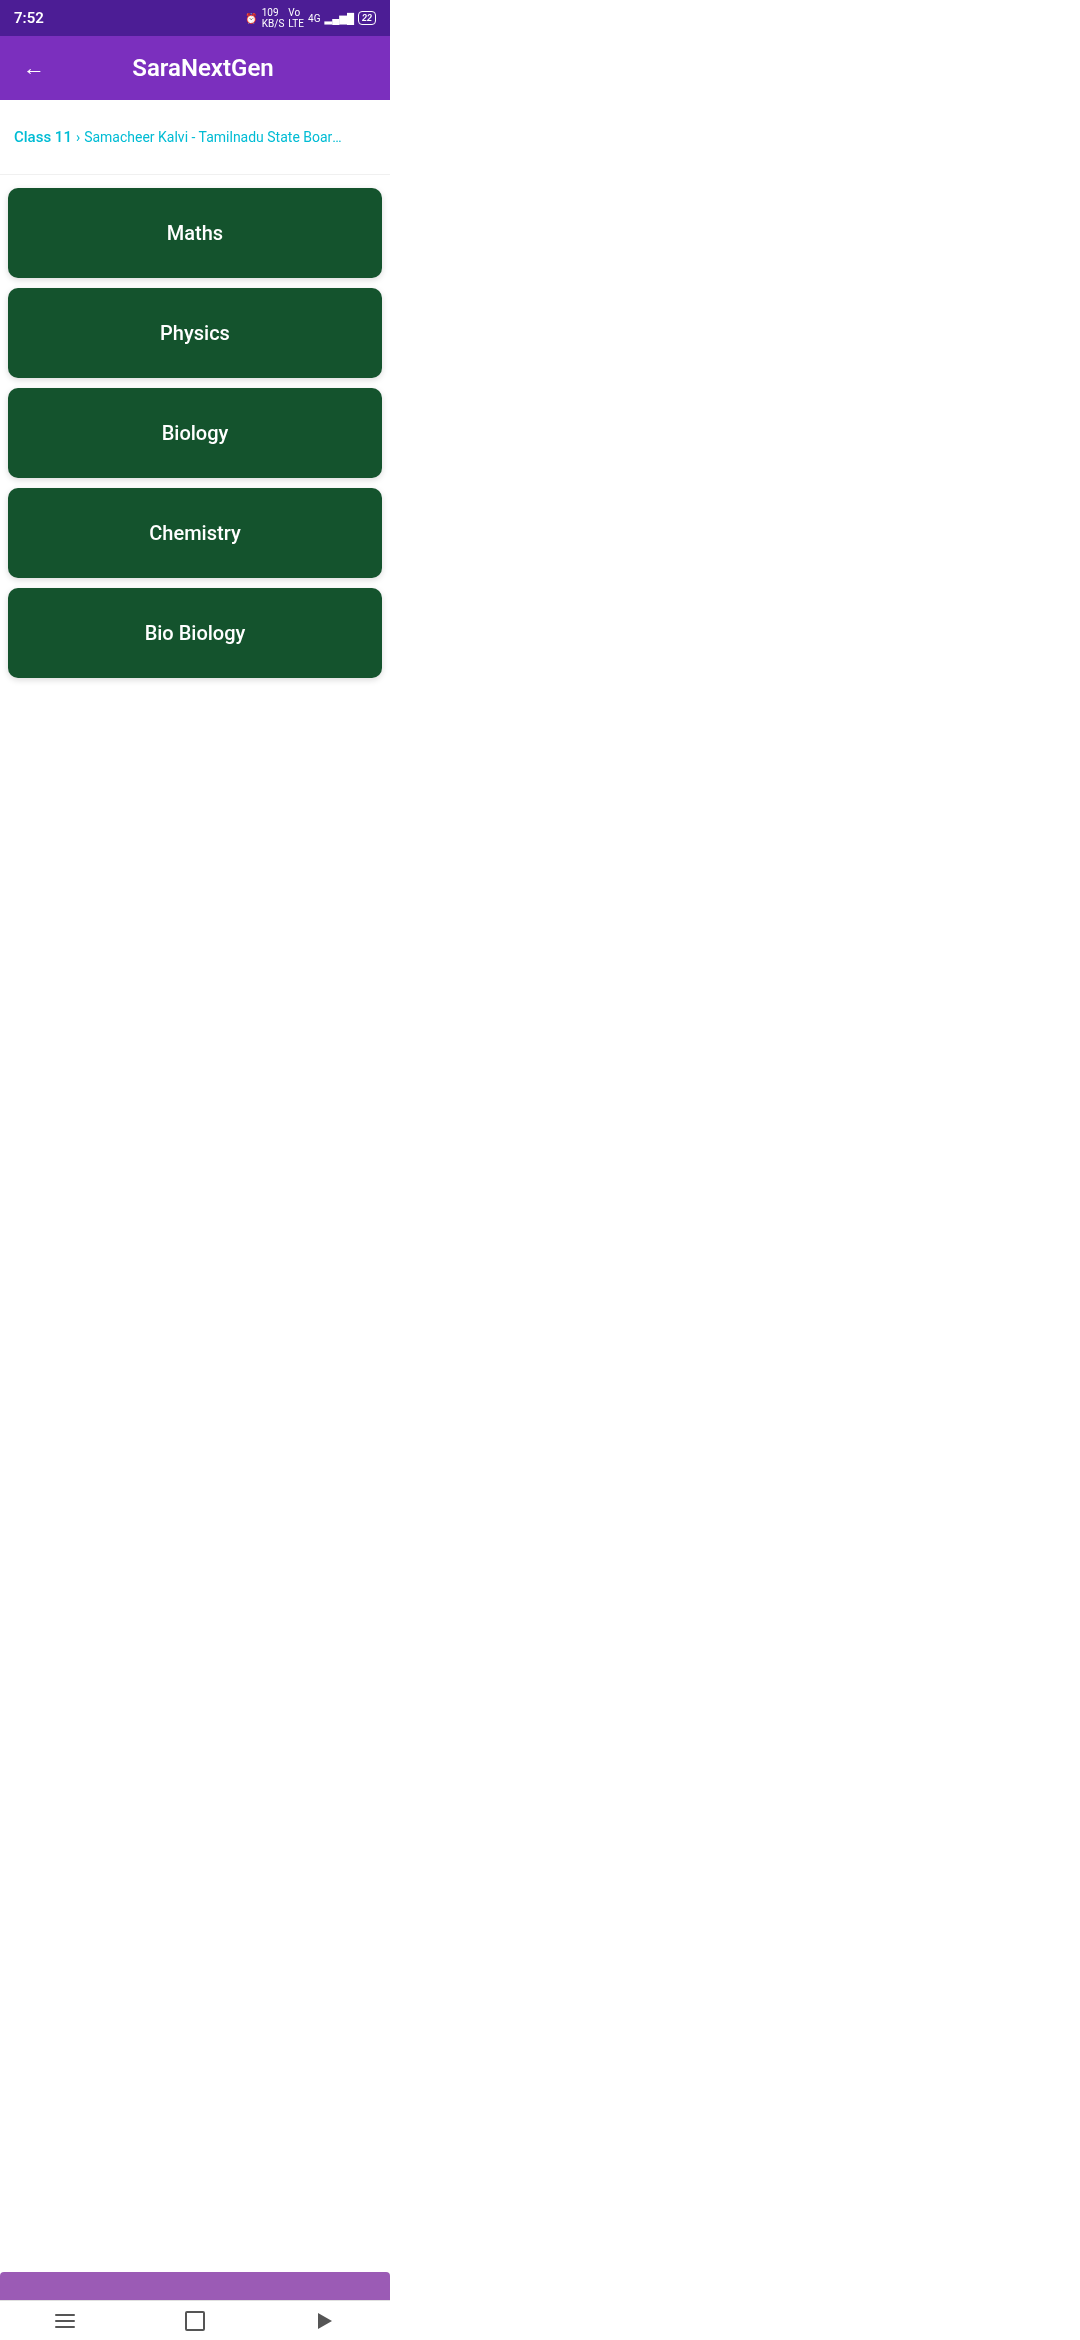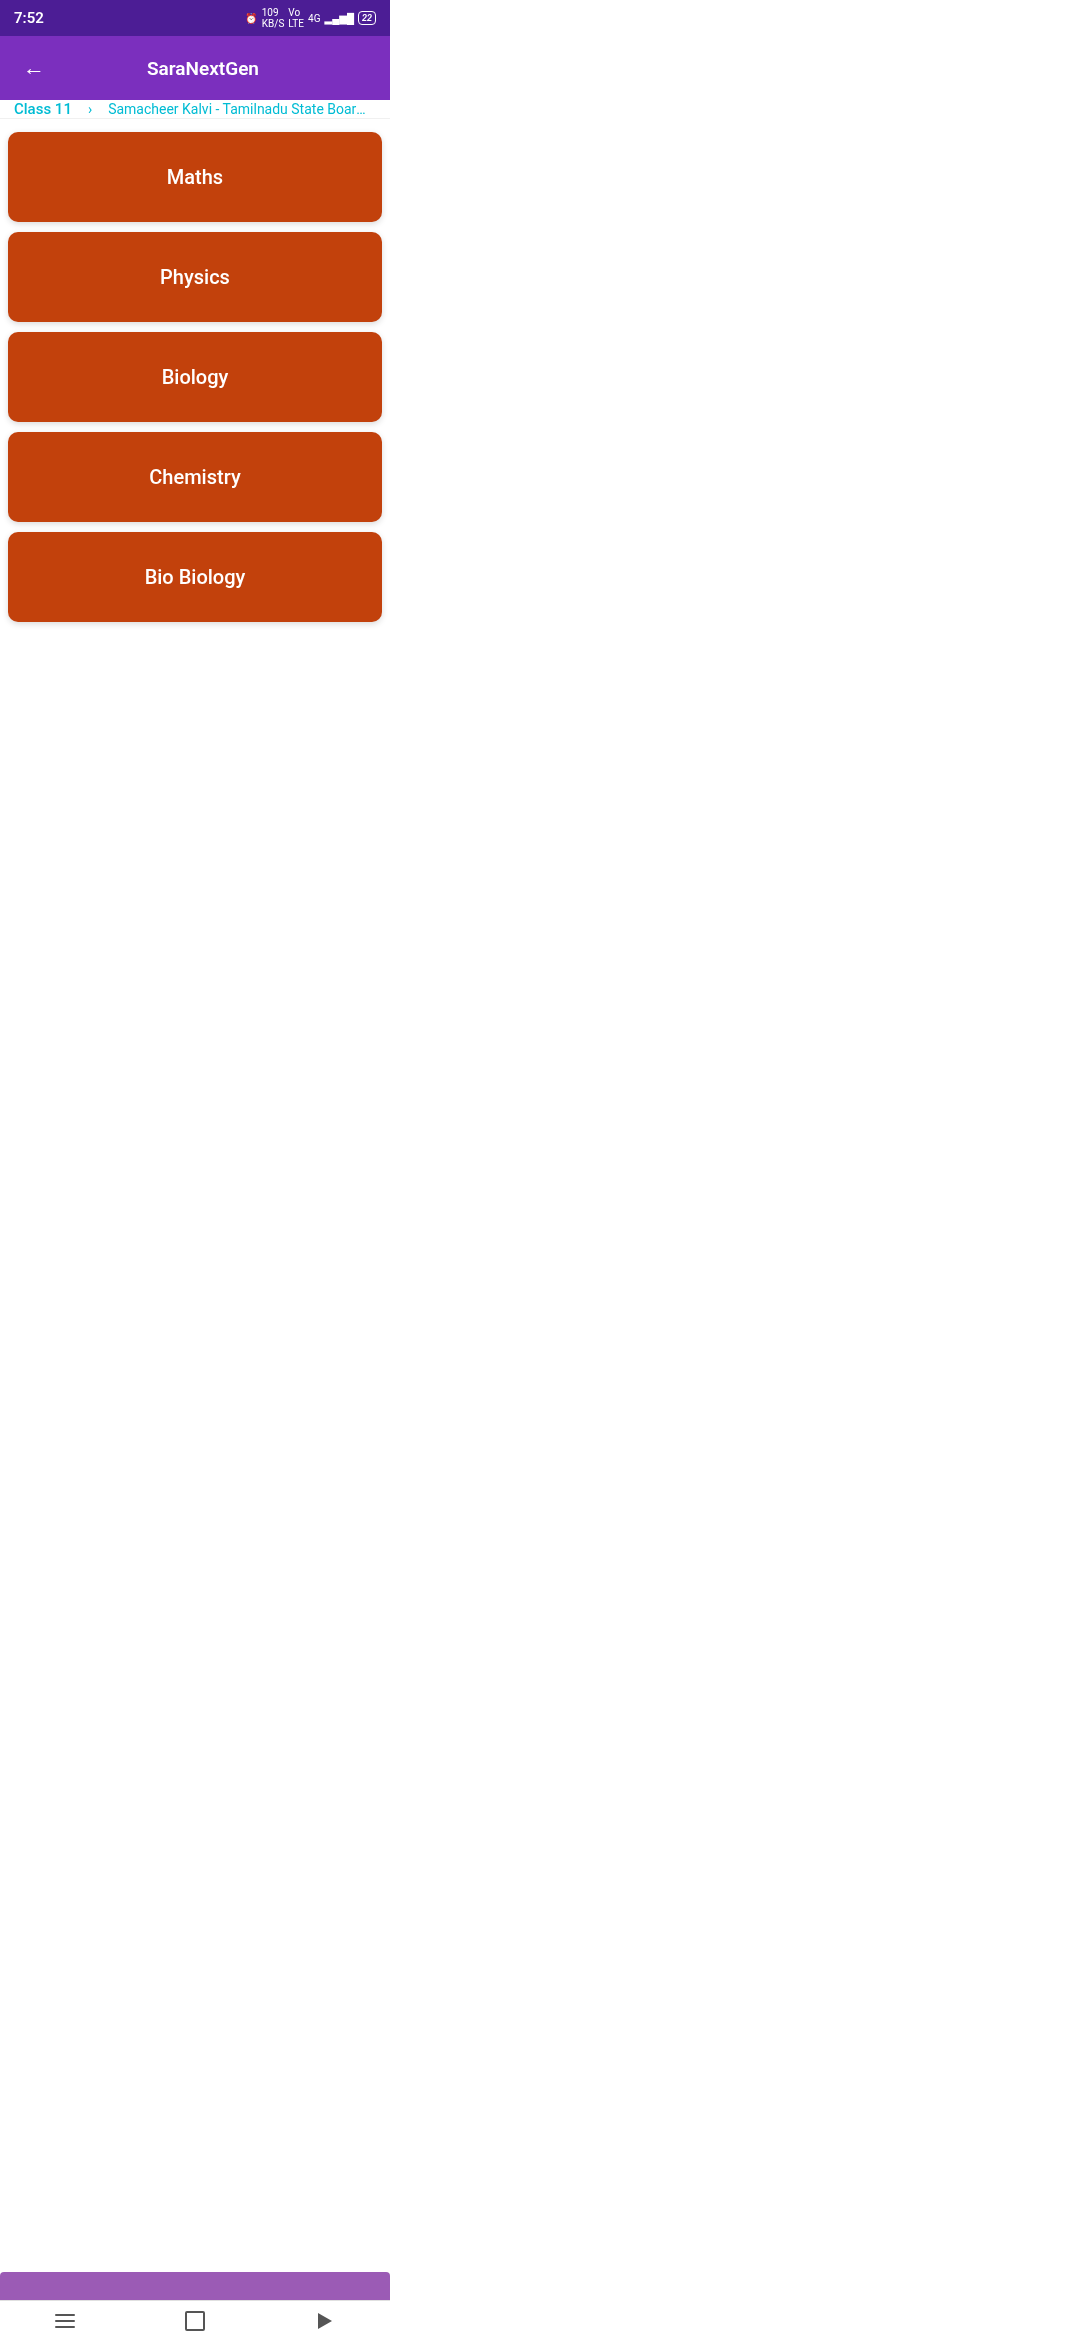--- a/index.html
+++ b/index.html
@@ -75,32 +75,32 @@
       align-items: center;
       justify-content: center;
       width: 36px;
       height: 36px;
     }
 
     .header-title {
       flex: 1;
       text-align: center;
       color: #ffffff;
-      font-size: 19px;
+      font-size: 24px;
       font-weight: 600;
       margin-right: 36px;
     }
 
     
     .breadcrumb {
       background: #ffffff;
-      padding: 0 14px;
-      display: flex;
-      align-items: center;
-      gap: 16px;
+      padding: 28px 14px;
+      display: flex;
+      align-items: center;
+      gap: 4px;
       border-bottom: 1px solid #f0f0f0;
     }
 
     .breadcrumb-class {
       color: #00BCD4;
       font-size: 15px;
       font-weight: 500;
       cursor: pointer;
     }
 
@@ -121,21 +121,21 @@
 
     
     .subject-list {
       padding: 8px 8px;
       display: flex;
       flex-direction: column;
       gap: 0;
     }
 
     .subject-card {
-      background: #c2410c;
+      background: #14532d;
       border-radius: 10px;
       margin: 5px 0;
       height: 90px;
       display: flex;
       align-items: center;
       justify-content: center;
       cursor: pointer;
       box-shadow: 0 2px 6px rgba(0,0,0,0.15);
     }
 

